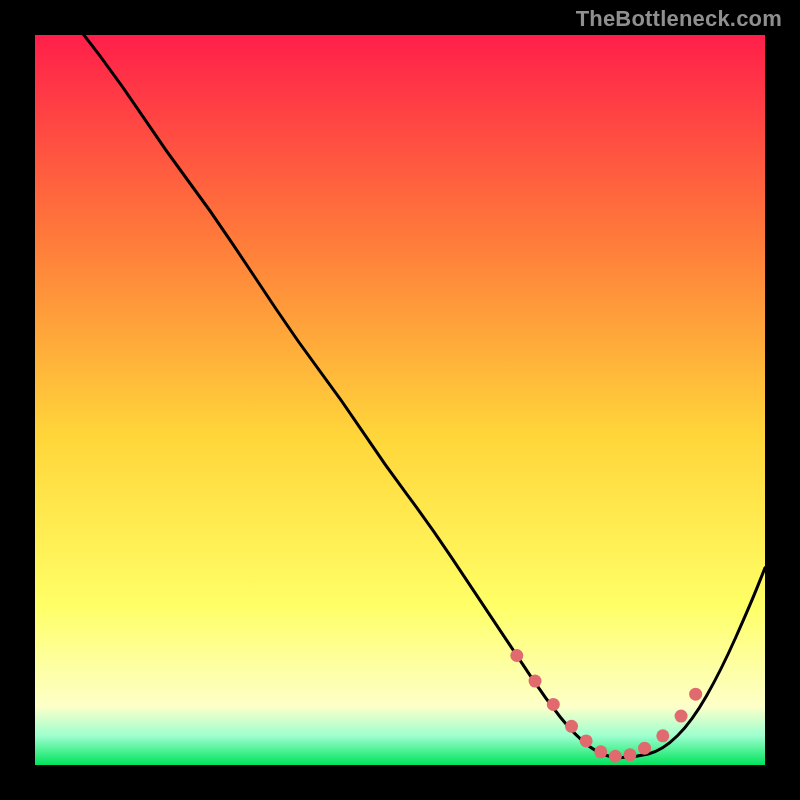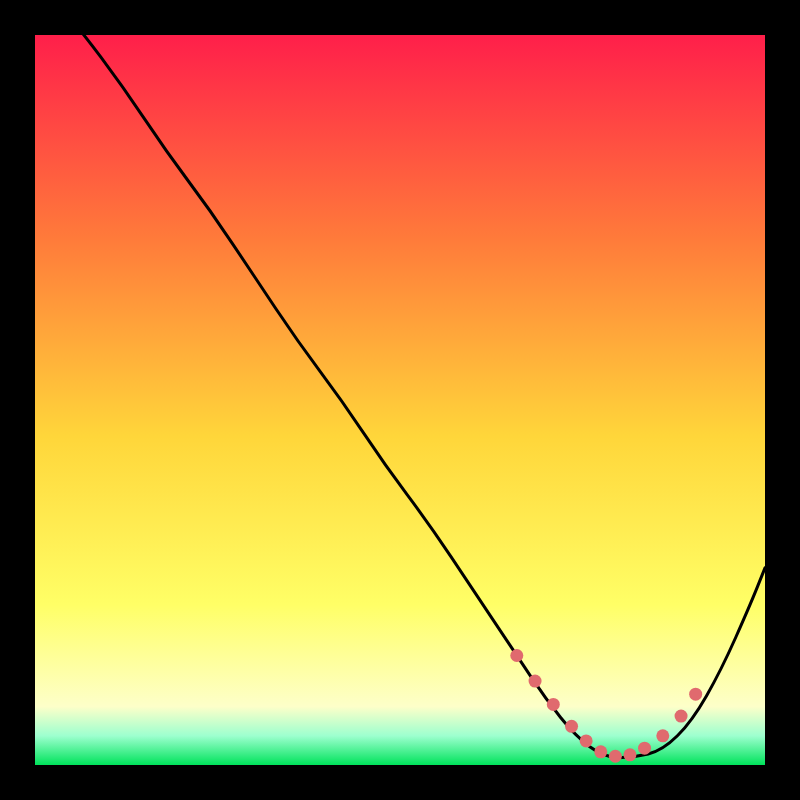--- a/index.html
+++ b/index.html
@@ -84,13 +84,14 @@
           <circle cx="580.35" cy="721.24" r="6.5" fill="#e06a6e"></circle>
           <circle cx="594.9499999999999" cy="719.78" r="6.5" fill="#e06a6e"></circle>
           <circle cx="609.55" cy="713.21" r="6.5" fill="#e06a6e"></circle>
           <circle cx="627.8" cy="700.8" r="6.5" fill="#e06a6e"></circle>
           <circle cx="646.05" cy="681.09" r="6.5" fill="#e06a6e"></circle>
           <circle cx="660.65" cy="659.19" r="6.5" fill="#e06a6e"></circle>
         </g>
     </svg>
   </div>
 
+  <div class="watermark">TheBottleneck.com</div>
 </div>
 
 </body></html>

